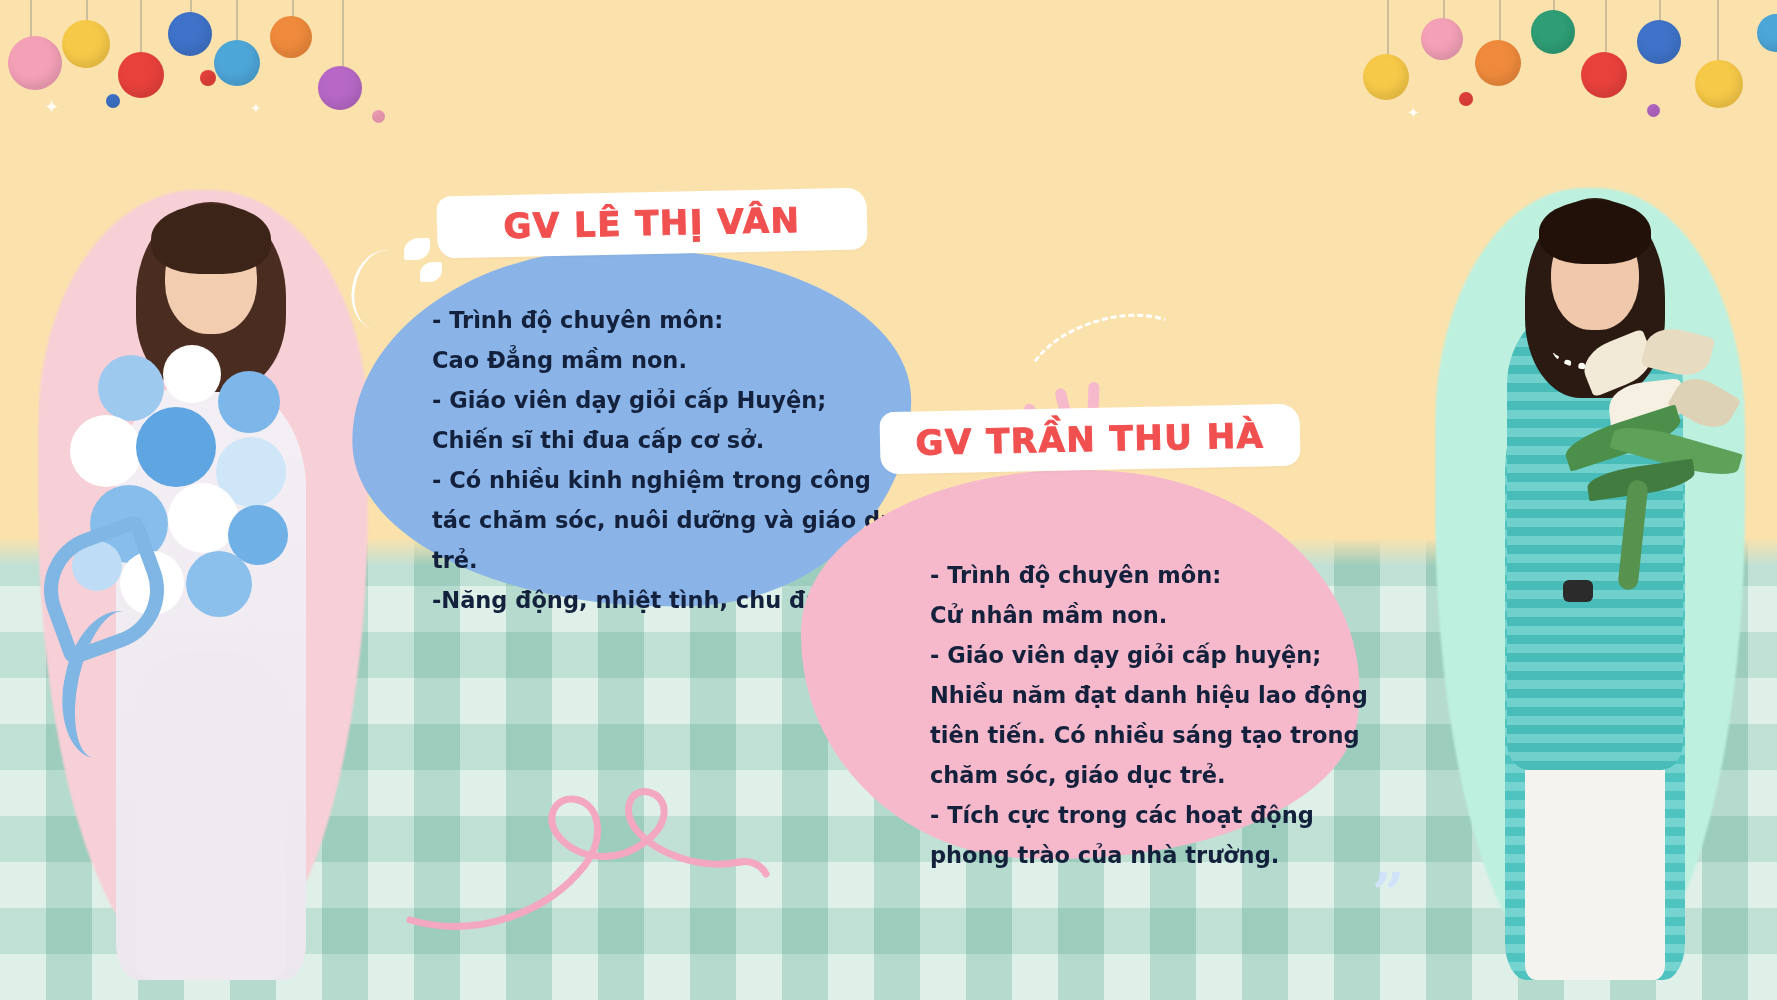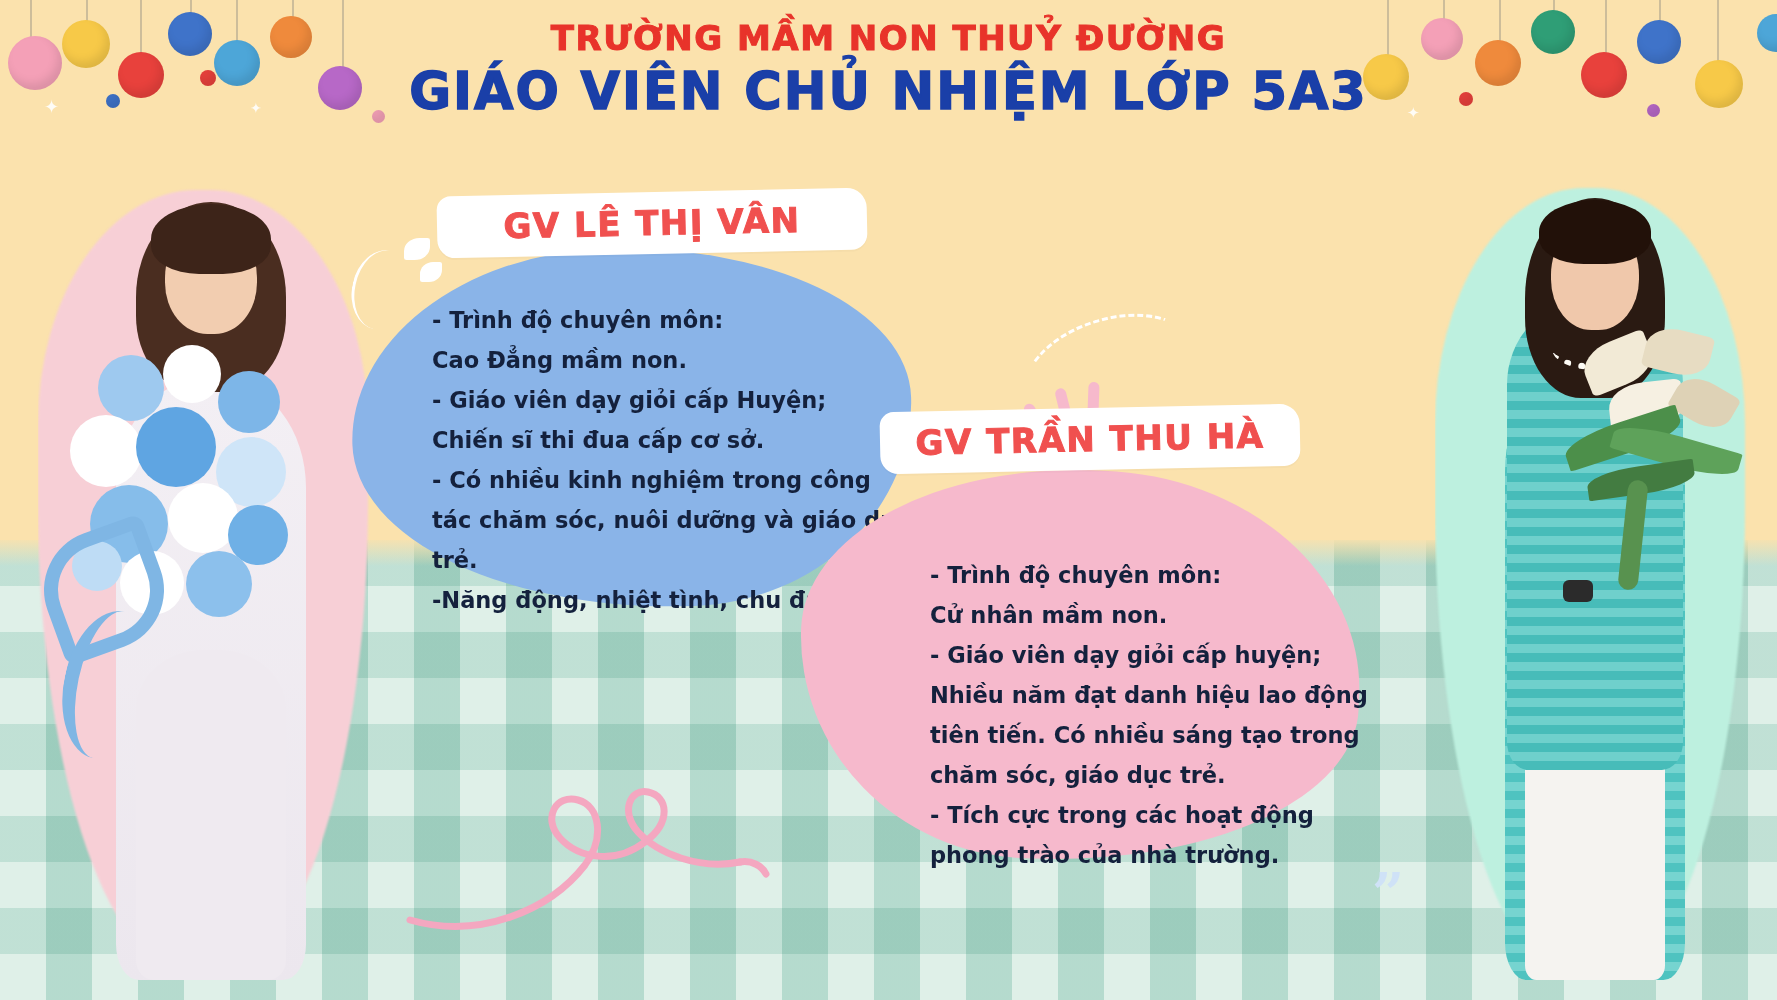--- a/index.html
+++ b/index.html
@@ -264,22 +264,20 @@
     <div class="string" style="left:312px;height:26px;"></div>
     <div class="pom" style="left:290px;top:20px;width:44px;height:44px;background:#3f73c9;"></div>
     <div class="string" style="left:370px;height:66px;"></div>
     <div class="pom" style="left:348px;top:60px;width:48px;height:48px;background:#f7c948;"></div>
     <div class="pom" style="left:410px;top:14px;width:38px;height:38px;background:#4da6d8;"></div>
     <div class="pom" style="left:112px;top:92px;width:14px;height:14px;background:#e8413c;"></div>
     <div class="pom" style="left:300px;top:104px;width:13px;height:13px;background:#b768c7;"></div>
     <div class="sparkle" style="left:60px;top:104px;font-size:15px;">✦</div>
   </div>
 
-  <div class="title-top">TRƯỜNG MẦM NON THUỶ ĐƯỜNG</div>
-  <div class="title-main">GIÁO VIÊN CHỦ NHIỆM LỚP 5A3</div>
 
   <div class="photo" id="photo-van">
     <div class="halo" style="left:0;top:10px;width:330px;height:780px;"></div>
 
     <div class="ao-dai" style="width:190px;height:600px;background:linear-gradient(180deg,#f3eff4,#ece7ee);"></div>
     <div class="ao-dai" style="width:150px;height:330px;background:#efeaf0;bottom:0;"></div>
 
     <div class="hair" style="top:22px;width:150px;height:190px;background:#4a2d20;"></div>
     <div class="head" style="top:42px;width:92px;height:112px;background:#f2cdb0;"></div>
     <div class="hair" style="top:24px;width:120px;height:70px;background:#3d2419;"></div>

